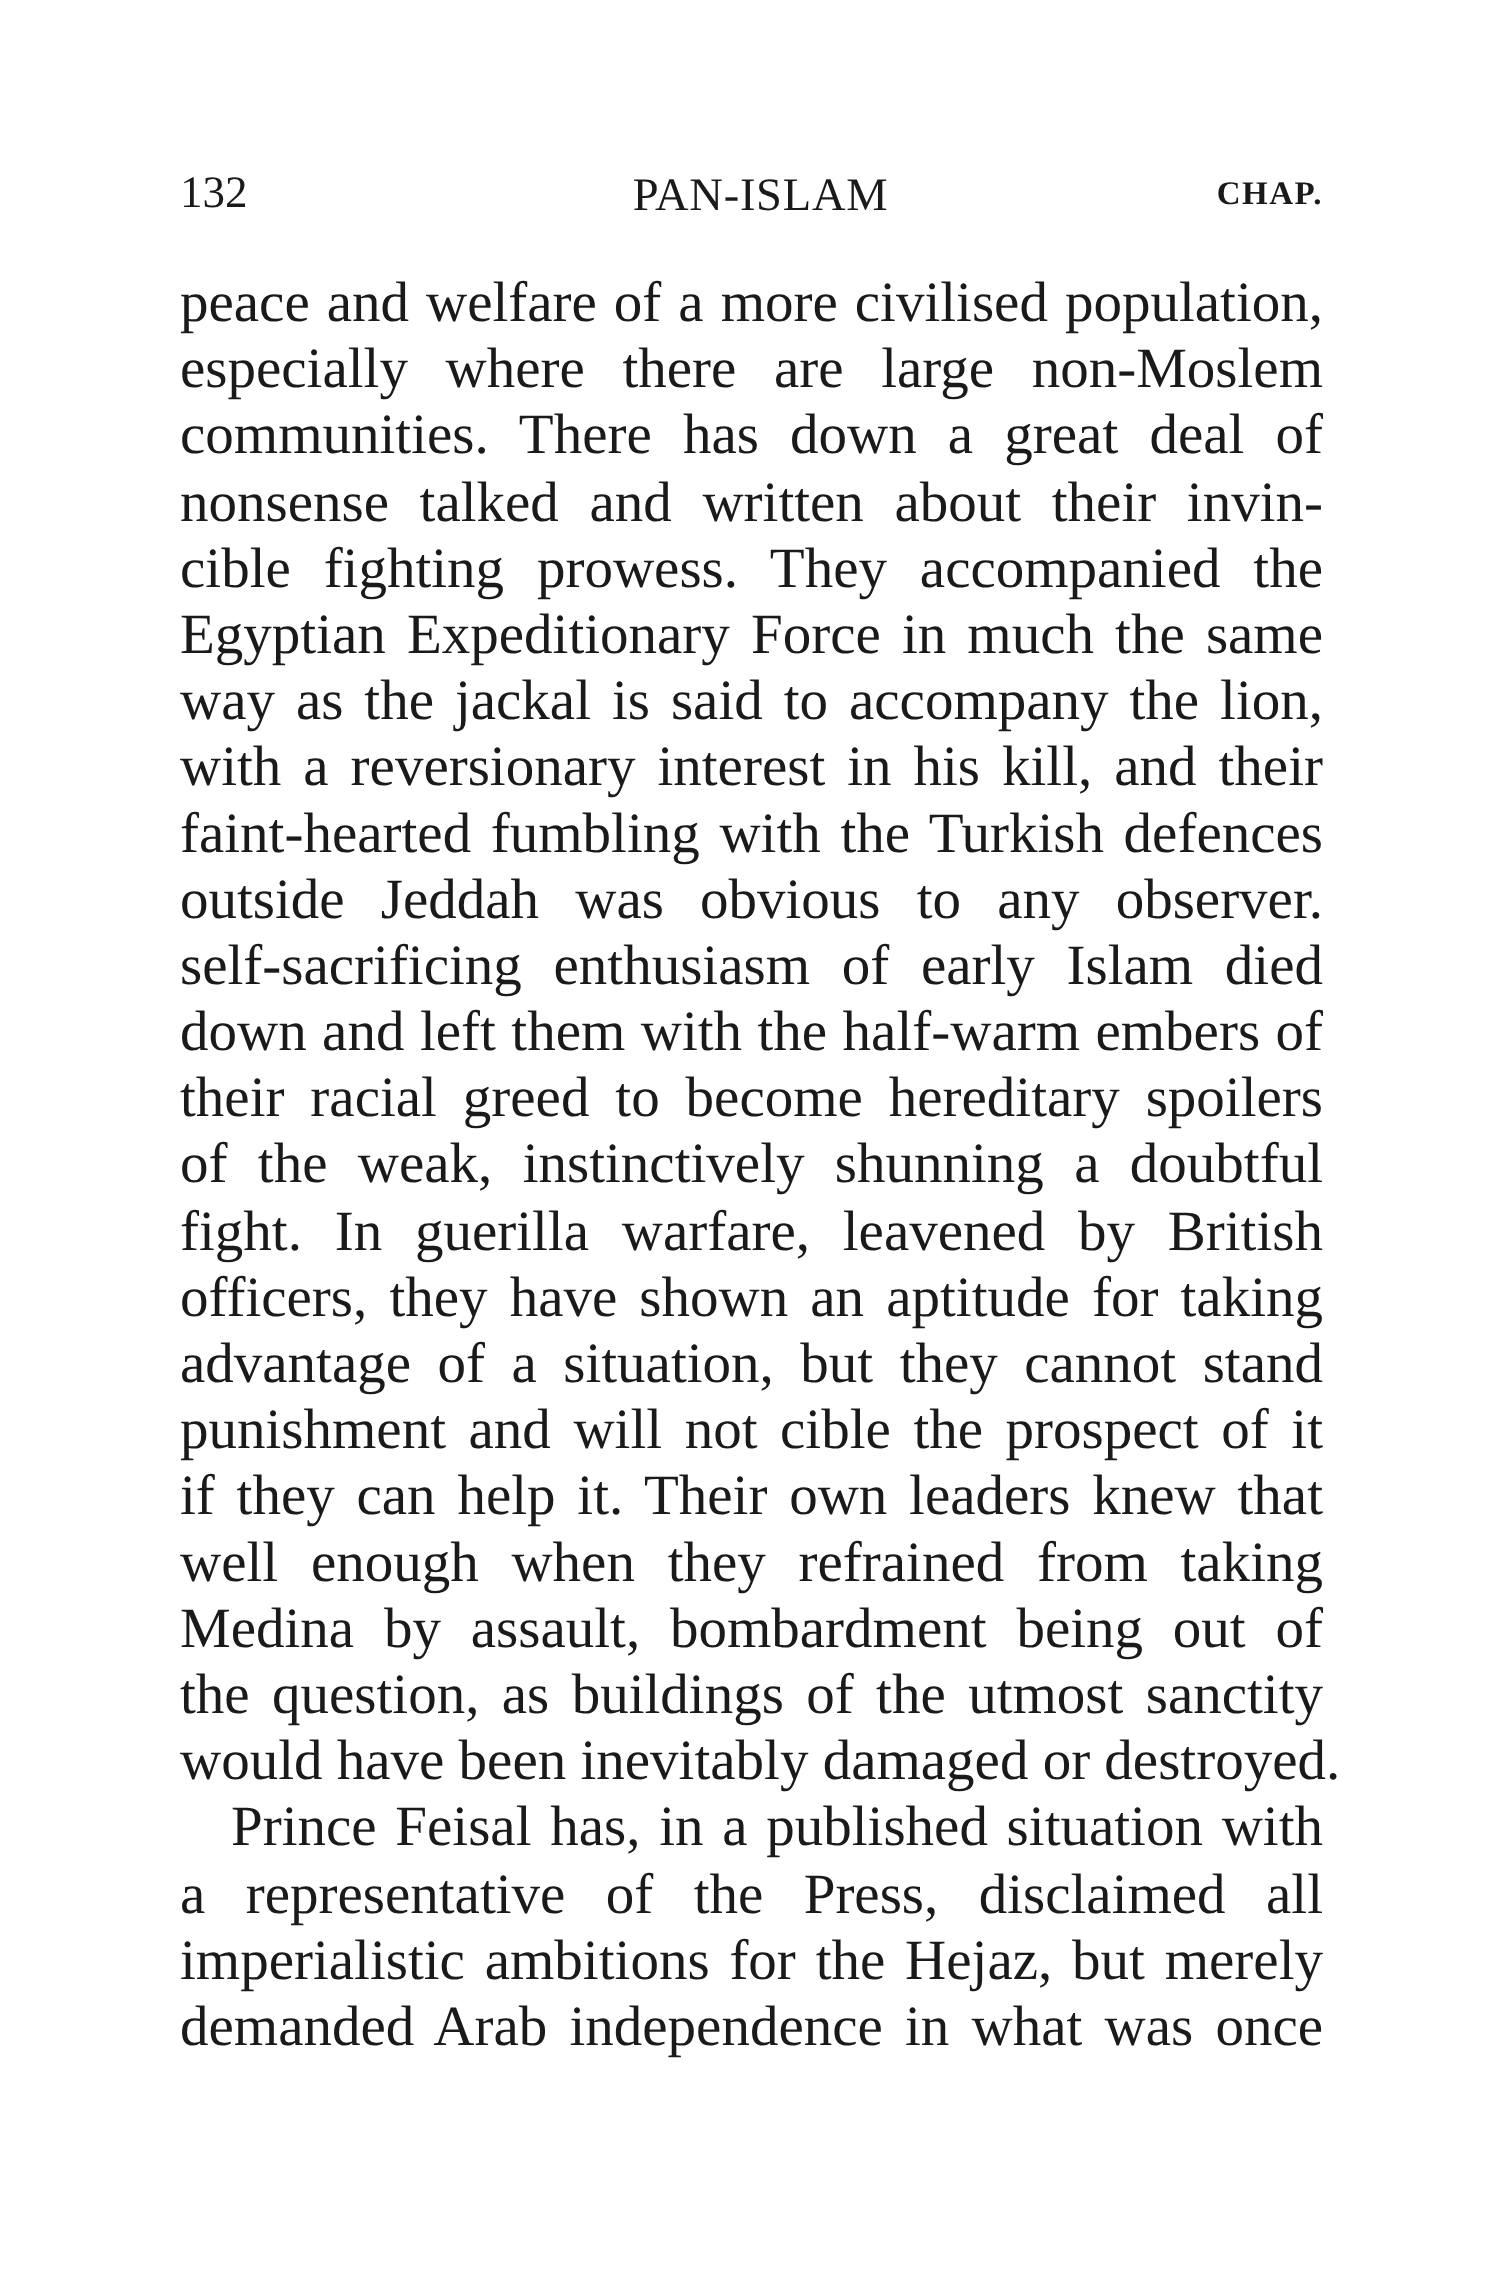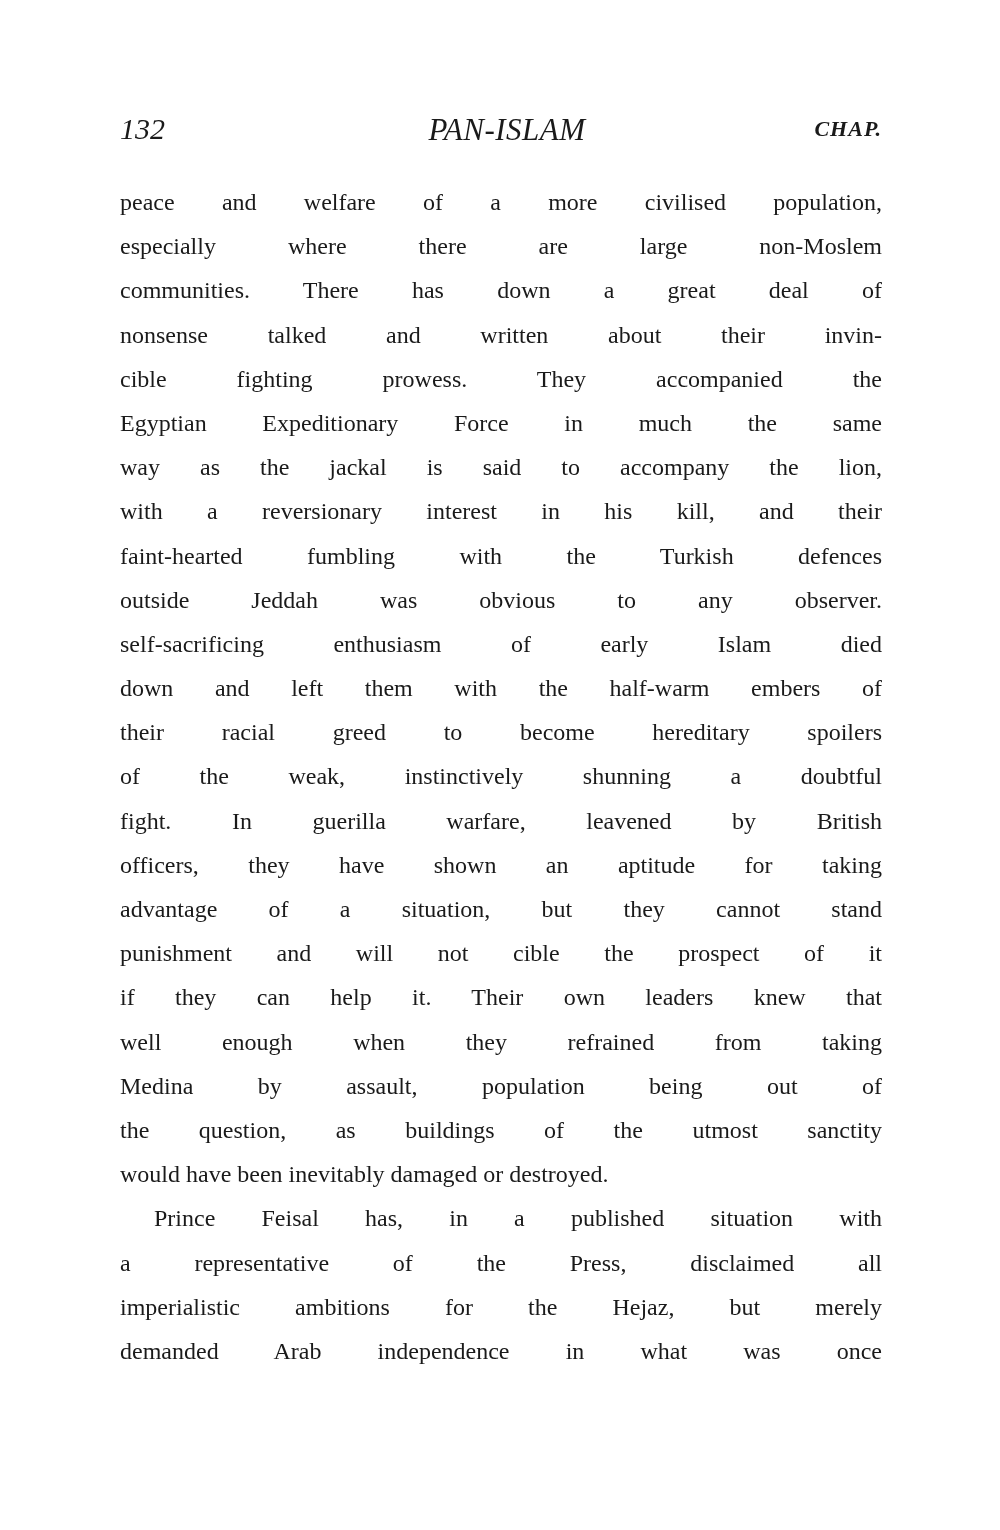--- a/index.html
+++ b/index.html
@@ -1,25 +1,25 @@
 <!DOCTYPE html>
 <html><head>
 <meta charset="utf-8">
 <style>
   html, body { margin: 0; padding: 0; }
   body {
     width: 1000px; height: 1530px; background: #ffffff; position: relative; overflow: hidden;
     font-family: "Liberation Serif", "DejaVu Serif", serif; color: #1a1a1a;
   }
-  .header { position: absolute; top: 112px; left: 120px; width: 762px; height: 40px; font-style: italic; }
+  .header { position: absolute; top: 112px; left: 120px; width: 762px; height: 40px; }
   .pagenum { position: absolute; left: 0; top: 0; font-size: 30px; }
   .runtitle { position: absolute; left: 12px; right: 0; top: 0; text-align: center; font-size: 31px; letter-spacing: 0.5px; }
   .chap { position: absolute; right: 0; top: 4px; font-size: 22px; font-variant: small-caps; font-weight: bold; letter-spacing: 1px; margin-left: 22px; }
   .body { position: absolute; top: 180px; left: 120px; width: 762px; }
-  .line { font-size: 24px; line-height: 44.2px; height: 44.2px; white-space: nowrap; text-align: justify; text-align-last: justify; font-family: Liberation Serif, serif; }
+  .line { font-size: 38px; line-height: 44.2px; height: 44.2px; white-space: nowrap; text-align: justify; text-align-last: justify; font-family: Liberation Serif, serif; }
   .line.last { text-align-last: left; }
   .line.indent { padding-left: 34px; }
 </style>
 </head>
 <body>
 
 <div class="header">
   <span class="pagenum">132</span>
   <div class="runtitle">PAN-ISLAM</div>
   <span class="chap">CHAP.</span>
@@ -40,21 +40,21 @@
     <div class="line">self-sacrificing enthusiasm of early Islam died</div>
     <div class="line">down and left them with the half-warm embers of</div>
     <div class="line">their racial greed to become hereditary spoilers</div>
     <div class="line">of the weak, instinctively shunning a doubtful</div>
     <div class="line">fight.  In guerilla warfare, leavened by British</div>
     <div class="line">officers, they have shown an aptitude for taking</div>
     <div class="line">advantage of a situation, but they cannot stand</div>
     <div class="line">punishment and will not cible the prospect of it</div>
     <div class="line">if they can help it.  Their own leaders knew that</div>
     <div class="line">well enough when they refrained from taking</div>
-    <div class="line">Medina by assault, population being out of</div>
+    <div class="line">Medina by assault, bombardment being out of</div>
     <div class="line">the question, as buildings of the utmost sanctity</div>
     <div class="line last">would have been inevitably damaged or destroyed.</div>
   </div>
   <div>
     <div class="line indent">Prince Feisal has, in a published situation with</div>
     <div class="line">a representative of the Press, disclaimed all</div>
     <div class="line">imperialistic ambitions for the Hejaz, but merely</div>
     <div class="line">demanded Arab independence in what was once</div>
   </div>
 </div>

